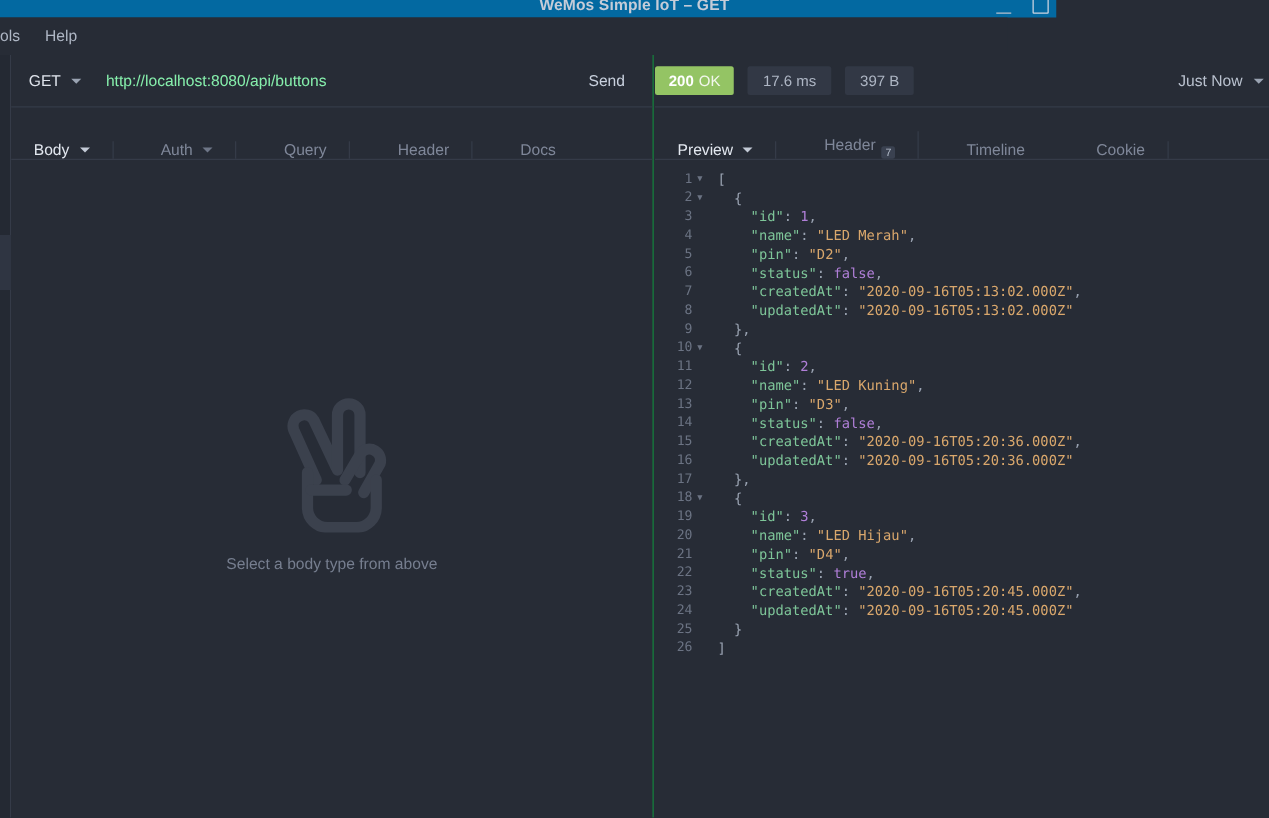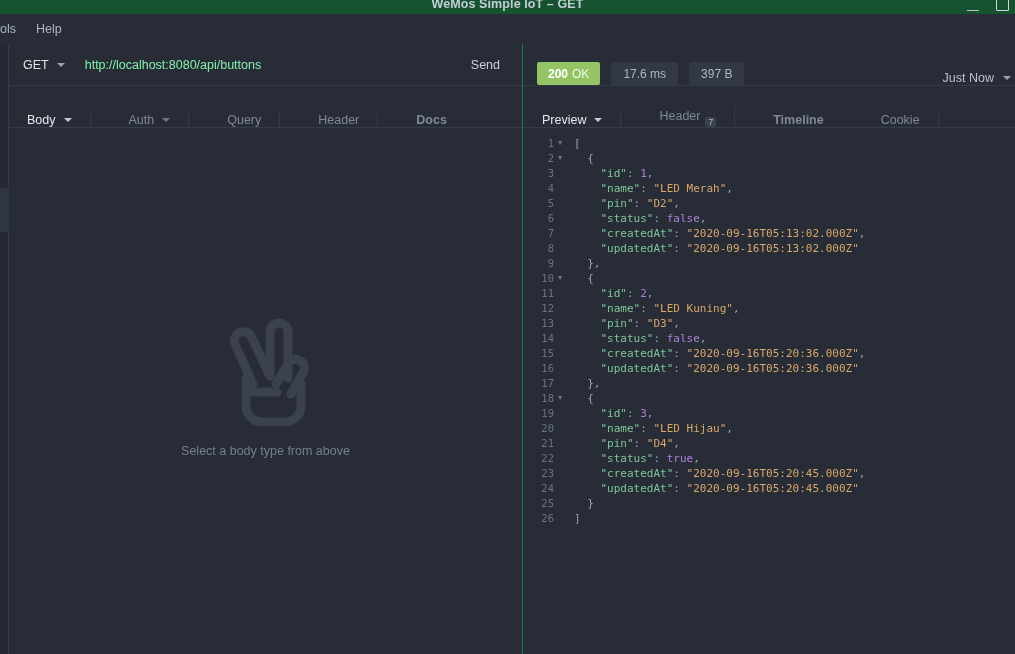--- a/index.html
+++ b/index.html
@@ -5,22 +5,22 @@
   * { margin:0; padding:0; box-sizing:border-box; }
   html, body {
     width:1015px; height:654px;
     background:#272c36;
     font-family:"Liberation Sans", sans-serif;
     overflow:hidden;
   }
 
   
   .titlebar{
-    position:absolute; left:0; top:0; width:1015px; height:14px;
-    background:#14532d;
+    position:absolute; left:0; top:0; width:845px; height:14px;
+    background:#0369a1;
     overflow:hidden;
   }
   .title-text{
     position:absolute; left:0; top:-3px; width:1015px;
     text-align:center;
     font-size:12.5px; font-weight:bold; color:#c5ccd8;
     letter-spacing:.1px;
   }
   .wincontrols{
     position:absolute; right:6px; top:-2px;
@@ -95,21 +95,21 @@
   }
   .send{
     font-size:12.5px; color:#c9d1de;
     padding:0 22px 0 12px; cursor:pointer;
   }
 
   
   .statusbar{
     position:absolute; left:0; top:0; width:100%; height:42px;
     border-bottom:1px solid #353b48;
-    display:flex; align-items:flex-end; padding-left:13px;
+    display:flex; align-items:center; 
   }
   .pill{
     height:23px; border-radius:2px;
     display:flex; align-items:center; justify-content:center;
     padding:0 12px; margin-right:11px;
     font-size:12px; color:#aeb6c4; background:#323845;
     white-space:nowrap;
   }
   .pill-ok{ background:#94c464; color:#23301a; padding:0 11px; }
   .pill-ok b{ color:#ffffff; font-weight:bold; margin-right:4px; }
@@ -127,21 +127,21 @@
     display:flex; align-items:flex-end;gap:20px;
   }
   .tab{
     display:flex; align-items:center; gap:8px;
     padding:0 18px;
     font-size:12.5px; color:#7f8799;
     border-right:1px solid #353b48;
     cursor:pointer; white-space:nowrap;
   }
   .tab.active{ color:#e3e8f0; }
-  .tab.plain{ border-right:1px solid transparent;font-weight:bold; }
+  .tab.plain{ border-right:1px solid transparent; }
   .tab .caret{ border-top-color:#6e7687; }
   .tab.active .caret{ border-top-color:#c3cad6; }
   .badge{
     font-size:8.5px; color:#b6bfcd; background:#3a4150;
     border-radius:2px; padding:1px 3px; line-height:1;
     align-self:flex-start; margin-top:12px; margin-left:-3px;
   }
 
   
   .empty{

